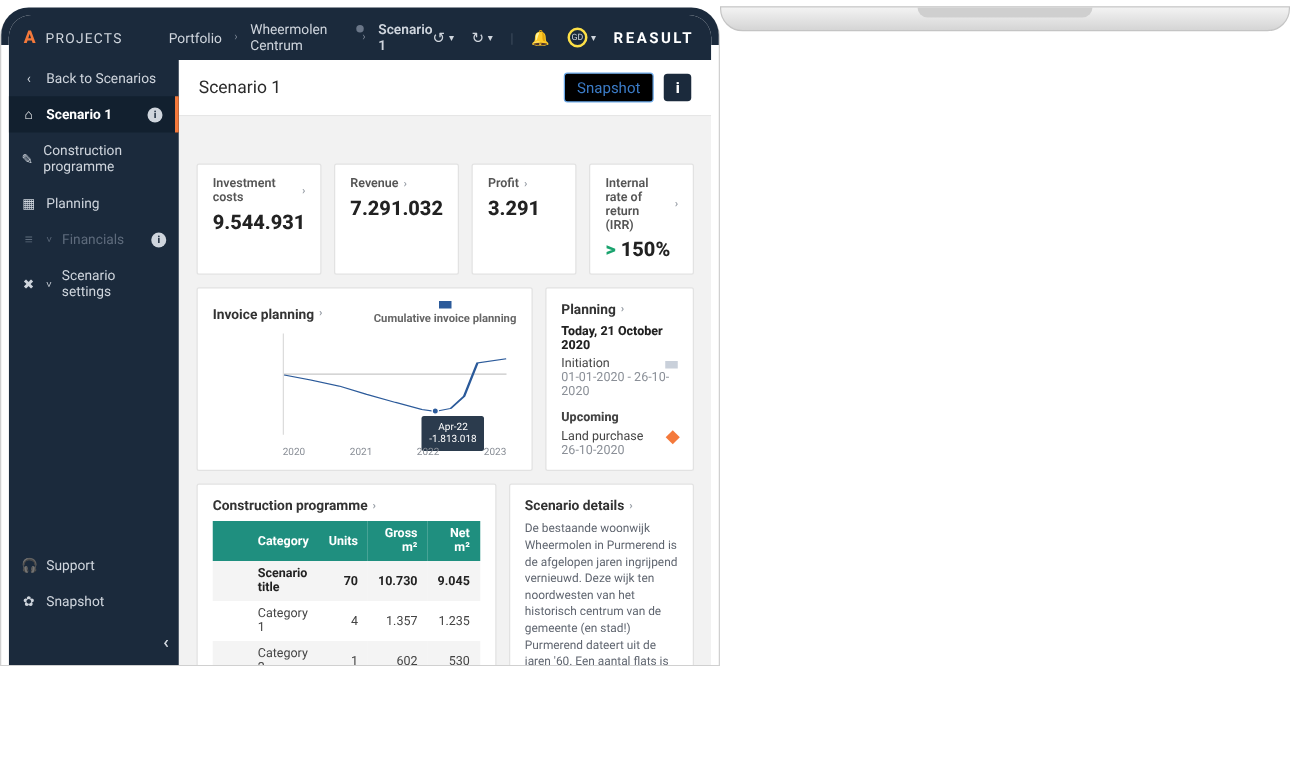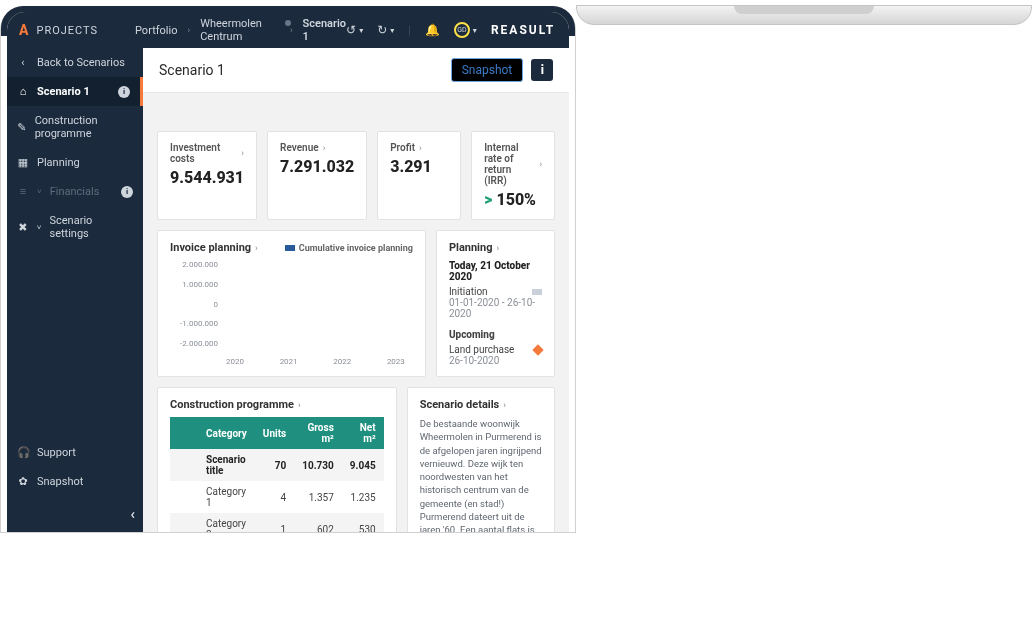--- a/index.html
+++ b/index.html
@@ -117,21 +117,21 @@
     .kpi{flex:1;}
     .kpi-label{font-size:10px;color:#555;display:flex;align-items:center;gap:4px;font-weight:600;}
     .kpi-label .chev{font-size:9px;color:#9aa0a8;}
     .kpi-value{font-size:16px;font-weight:800;color:#222;margin-top:4px;display:flex;align-items:center;gap:4px;}
     .irr-caret{color:#1aa36e;font-weight:900;}
 
     .row2{display:flex;gap:10px;}
     .chart-card{flex:2.6;display:flex;flex-direction:column;justify-content:flex-end;}
     .card-title{font-size:11px;font-weight:700;color:#333;display:flex;align-items:center;gap:4px;}
     .card-title .chev{font-size:9px;color:#9aa0a8;}
-    .legend{margin-left:auto;font-size:9px;color:#666;display:flex;align-items:center;gap:4px;}
+    .legend{margin-left:auto;font-size:9px;color:#666;display:flex;align-items:center;gap:4px;flex-direction:column;}
     .legend-sw{width:10px;height:6px;background:#2b5a9a;}
     .chart-area{position:relative;flex:1;margin-top:6px;}
     .y-ticks{position:absolute;left:0;top:0;bottom:18px;width:52px;display:flex;flex-direction:column;justify-content:space-between;font-size:8px;color:#8a8f97;text-align:right;padding-right:4px;}
     .plot{position:absolute;left:56px;right:8px;top:0;bottom:18px;border-left:1px solid #dcdcdc;}
     .baseline{position:absolute;left:0;right:0;top:40%;border-top:1px solid #c7c7c7;}
     svg.linepath{position:absolute;left:0;top:0;width:100%;height:100%;}
     .x-ticks{position:absolute;left:56px;right:8px;bottom:0;display:flex;justify-content:space-between;font-size:8px;color:#8a8f97;}
     .tooltip{position:absolute;background:#2b3b4d;color:#fff;font-size:8px;padding:4px 6px;border-radius:2px;text-align:center;line-height:1.2;}
     .tooltip:before{content:"";position:absolute;top:-4px;left:50%;transform:translateX(-50%);border:4px solid transparent;border-bottom-color:#2b3b4d;}
     .dot{position:absolute;width:6px;height:6px;background:#2b5a9a;border:1px solid #fff;border-radius:50%;transform:translate(-50%,-50%);}
@@ -290,26 +290,30 @@
             <div class="card chart-card">
               <div class="card-title">
                 <span>Invoice planning</span>
                 <span class="chev">›</span>
                 <span class="legend">
                   <span class="legend-sw"></span>
                   <span>Cumulative invoice planning</span>
                 </span>
               </div>
               <div class="chart-area" style="height:140px;">
-                <div class="y-ticks">
-                  <span>2.000.000</span>
-                  <span>1.000.000</span>
-                  <span>0</span>
-                  <span>-1.000.000</span>
-                  <span>-2.000.000</span>
+                <div class="plot">
+                  <div class="baseline"></div>
+                  <svg class="linepath" viewBox="0 0 100 100" preserveAspectRatio="none">
+                    <polyline points="0,41 12,46 25,52 37,60 50,68 62,75 68,77 75,74 81,62 87,29 100,25" fill="none" stroke="#2b5a9a" stroke-width="1.1"></polyline>
+                  </svg>
+                  <div class="dot" style="left:68%;top:77%;"></div>
+                  <div class="tooltip" style="left:62%;top:82%;">
+                    <div>Apr-22</div>
+                    <div>-1.813.018</div>
+                  </div>
                 </div>
                 <div class="x-ticks">
                   <span>2020</span>
                   <span>2021</span>
                   <span>2022</span>
                   <span>2023</span>
                 </div>
               </div>
             </div>
 

